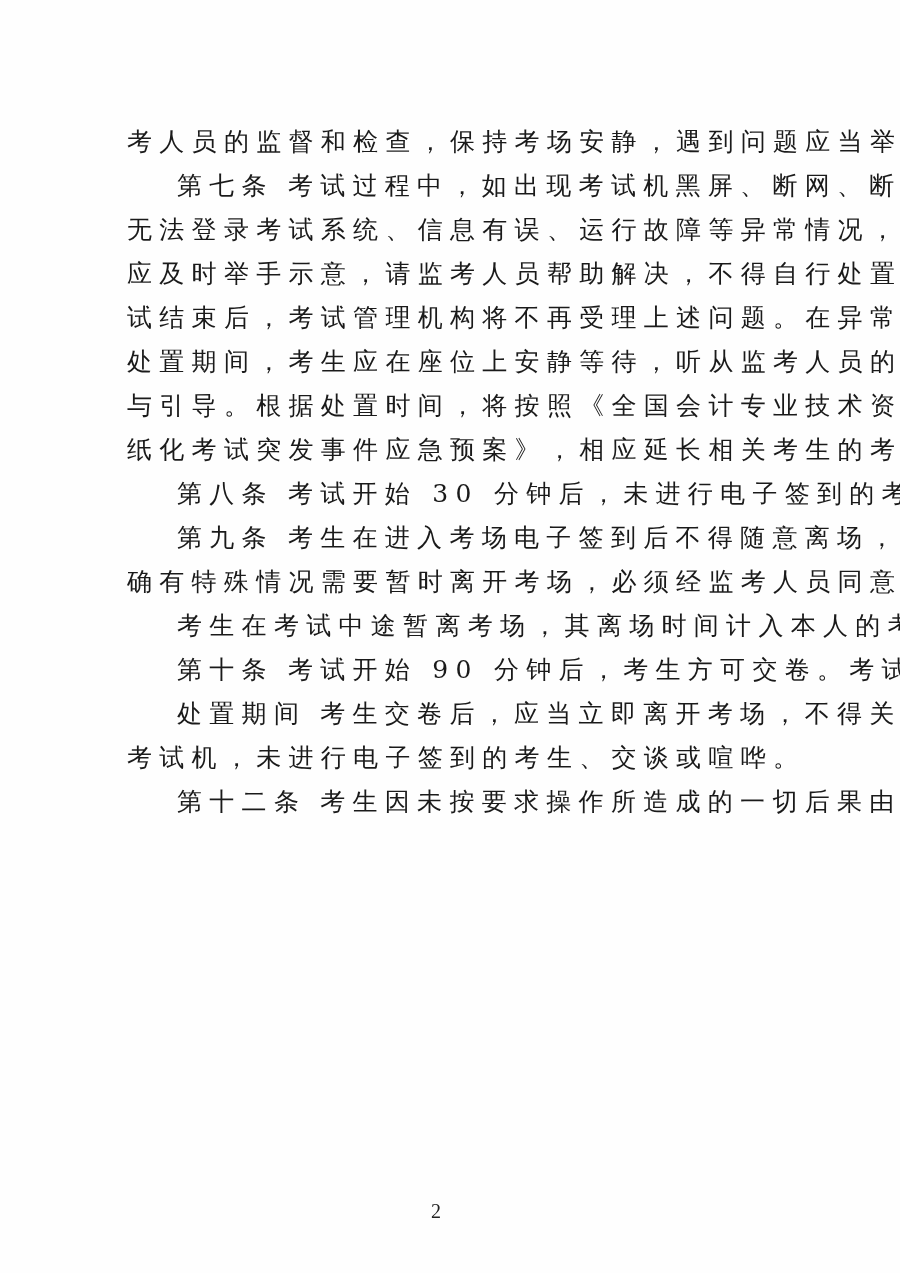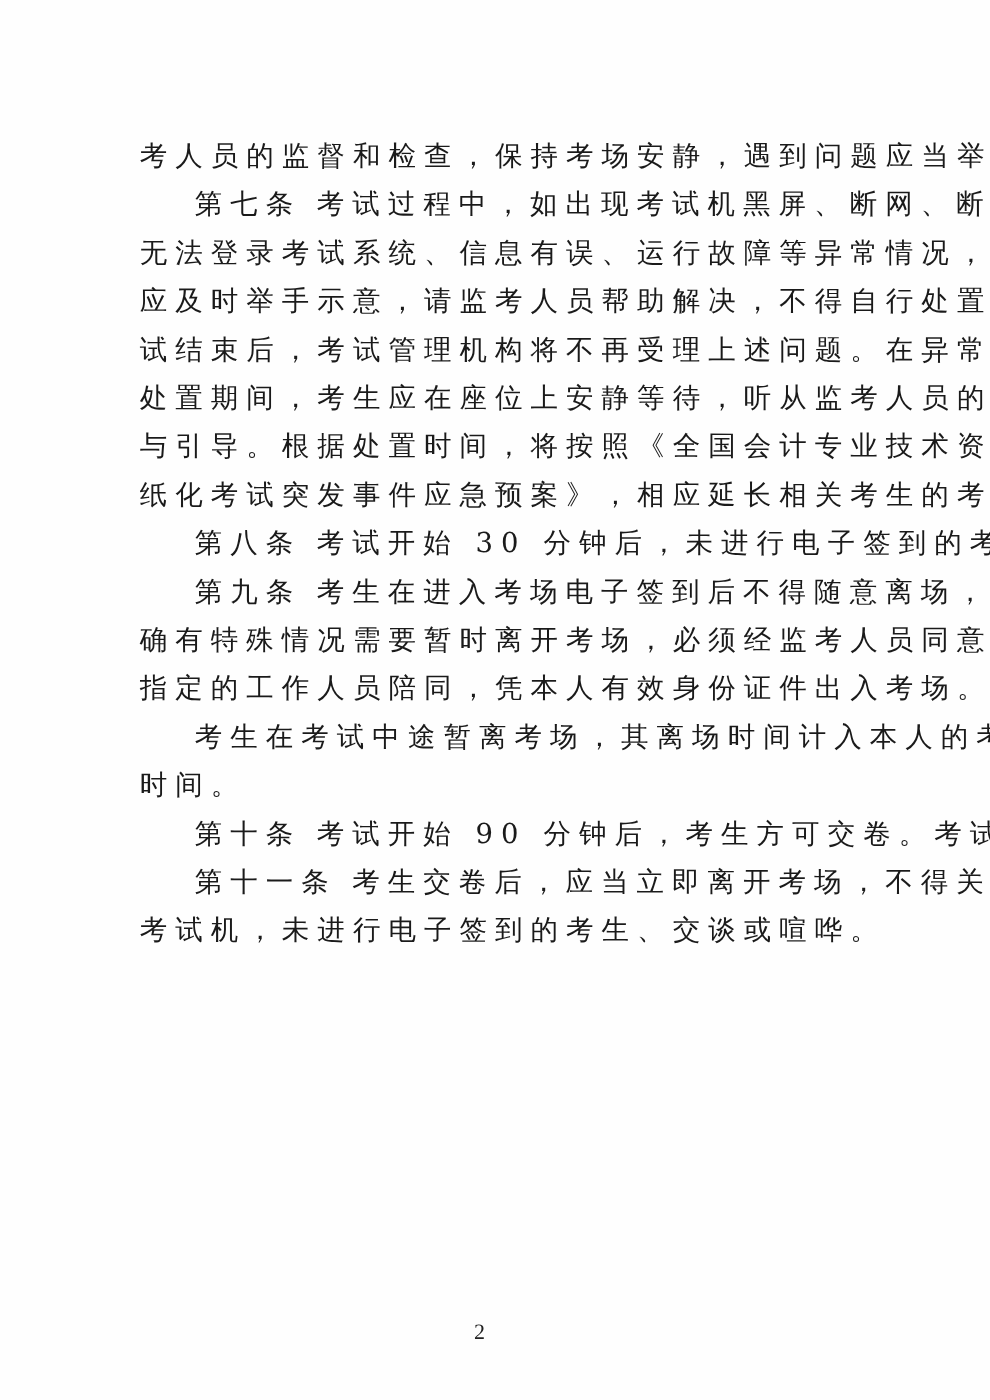--- a/index.html
+++ b/index.html
@@ -61,22 +61,21 @@
     <div class="line indent"><span class="article-num">第七条</span><span>考试过程中，如出现考试机黑屏、断网、断电、</span></div>
     <div class="line"><span></span><span>无法登录考试系统、信息有误、运行故障等异常情况，考生</span></div>
     <div class="line"><span></span><span>应及时举手示意，请监考人员帮助解决，不得自行处置。考</span></div>
     <div class="line"><span></span><span>试结束后，考试管理机构将不再受理上述问题。在异常情况</span></div>
     <div class="line"><span></span><span>处置期间，考生应在座位上安静等待，听从监考人员的安排</span></div>
     <div class="line"><span></span><span>与引导。根据处置时间，将按照《全国会计专业技术资格无</span></div>
     <div class="line"><span></span><span>纸化考试突发事件应急预案》，相应延长相关考生的考试时</span></div>
     <div class="line indent"><span class="article-num">第八条</span><span>考试开始 30 分钟后，未进行电子签到的考生</span></div>
     <div class="line indent"><span class="article-num">第九条</span><span>考生在进入考场电子签到后不得随意离场，如</span></div>
     <div class="line"><span></span><span>确有特殊情况需要暂时离开考场，必须经监考人员同意并由</span></div>
-    <div class="line"><span></span><span>指定的工作人员陪同，凭本人有效身份证件出入考场。</span></div>
     <div class="line indent"><span></span><span>考生在考试中途暂离考场，其离场时间计入本人的考试</span></div>
-    <div class="line"><span></span><span>时间。</span></div>
     <div class="line indent"><span class="article-num">第十条</span><span>考试开始 90 分钟后，考生方可交卷。考试结</span></div>
-    <div class="line indent"><span class="article-num">第十一条</span><span>考生交卷后，应当立即离开考场，不得关闭</span></div>
+    <div class="line indent"><span class="article-num">处置期间</span><span>考生交卷后，应当立即离开考场，不得关闭</span></div>
     <div class="line"><span></span><span>考试机，未进行电子签到的考生、交谈或喧哗。</span></div>
+    <div class="line indent"><span class="article-num">第十二条</span><span>考生因未按要求操作所造成的一切后果由</span></div>
   </div>
 
   <div class="page-number">2</div>
 </div>
 
 </body></html>

